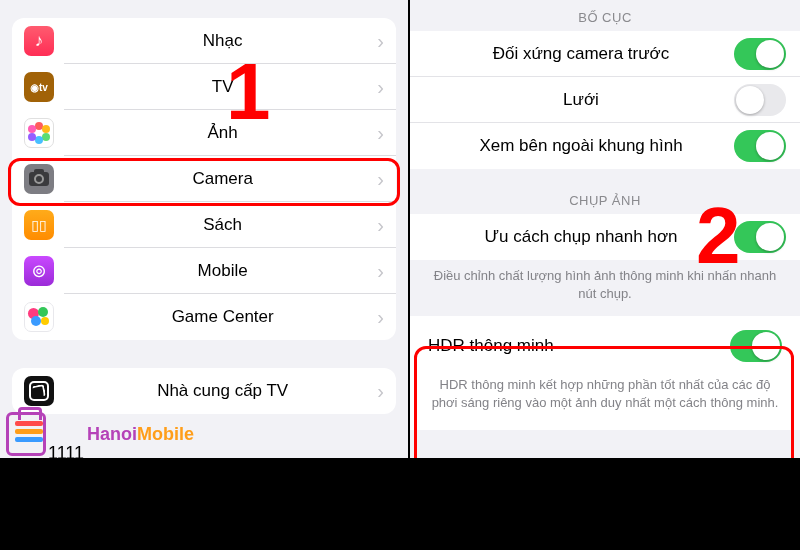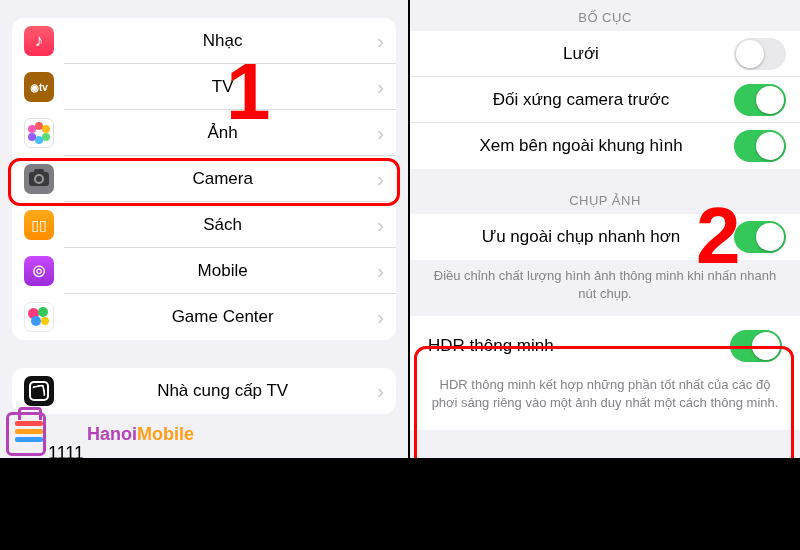--- a/index.html
+++ b/index.html
@@ -227,43 +227,43 @@
     <span class="wm-txt"><span class="wm-h">Hanoi</span><span class="wm-m">Mobile</span></span>
   </div>
   <div class="cut">1111</div>
 </div>
 
 <div class="pane pane-right">
 
   <div class="section-header">BỐ CỤC</div>
   <div class="r-group">
     <div class="r-row">
+      <div class="r-label">Đối xứng camera trước</div>
+      <div class="toggle on">
+          <div class="knob"></div>
+        </div>
+    </div>
+    <div class="r-row">
       <div class="r-label">Lưới</div>
       <div class="toggle off">
           <div class="knob"></div>
         </div>
     </div>
     <div class="r-row">
-      <div class="r-label">Đối xứng camera trước</div>
-      <div class="toggle on">
-          <div class="knob"></div>
-        </div>
-    </div>
-    <div class="r-row">
       <div class="r-label">Xem bên ngoài khung hình</div>
       <div class="toggle on">
           <div class="knob"></div>
         </div>
     </div>
   </div>
 
   <div class="section-header" style="padding-top:24px;">CHỤP ẢNH</div>
   <div class="r-group">
     <div class="r-row">
-      <div class="r-label">Ưu ngoài chụp nhanh hơn</div>
+      <div class="r-label">Ưu cách chụp nhanh hơn</div>
       <div class="toggle on">
           <div class="knob"></div>
         </div>
     </div>
   </div>
   <div class="footer-note">Điều chỉnh chất lượng hình ảnh thông minh khi nhấn nhanh nút chụp.</div>
 
   <div class="hdr-block">
     <div class="r-label">
       <span>HDR thông minh</span>

